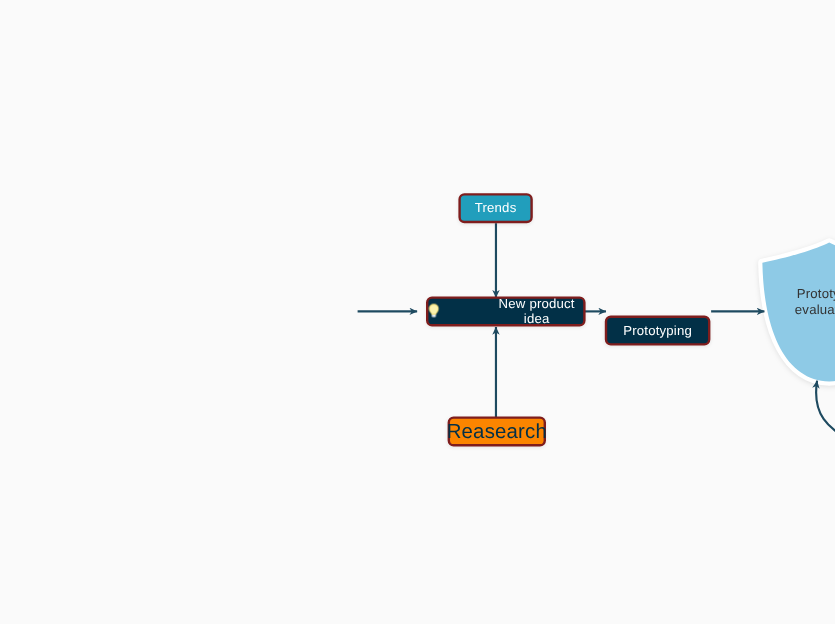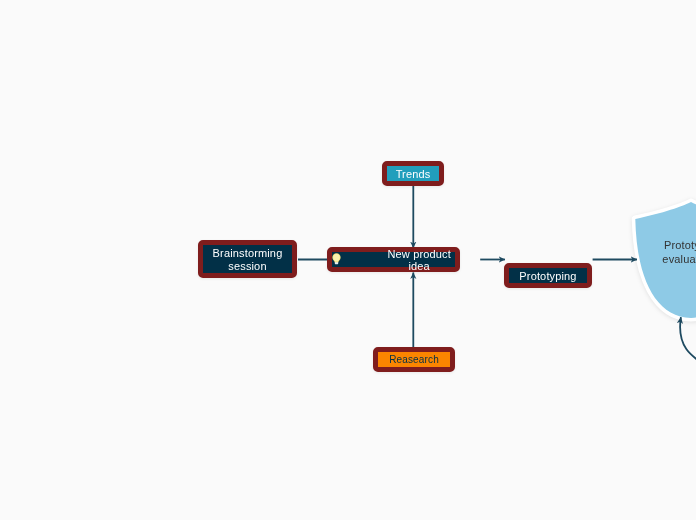--- a/index.html
+++ b/index.html
@@ -2,21 +2,21 @@
 <html><head>
 <meta charset="utf-8">
 <style>
   html,body{margin:0;padding:0;}
   body{width:696px;height:520px;background:#fafafa;overflow:hidden;
        font-family:"Liberation Sans",sans-serif;-webkit-font-smoothing:antialiased;}
   #stage{position:relative;width:696px;height:520px;}
   svg.layer{position:absolute;left:0;top:0;width:696px;height:520px;overflow:visible;}
   .node{position:absolute;box-sizing:border-box;display:flex;align-items:center;
         justify-content:center;text-align:center;border-radius:5px;
-        border:5px solid #7f1d1d;letter-spacing:0.15px;
+        border:2px solid #7f1d1d;letter-spacing:0.15px;
         box-shadow:0 1px 3px rgba(0,0,0,0.07);}
   .node > span, .node > .lbl{display:inline-block;transform:translateZ(0);}
   .n-dark{background:#023047;color:#fff;}
   .n-teal{background:#219EBC;color:#fff;}
   .n-orange{background:#FB8500;color:#023047;}
 </style>
 </head>
 <body>
 
 <div id="stage">
@@ -35,47 +35,41 @@
     <g stroke="#1e4a60" stroke-width="1.8" fill="none" marker-end="url(#ah)">
       <path d="M298,259.5 L347.6,259.5"></path>
       <path d="M413.3,186 L413.3,248"></path>
       <path d="M413.3,348 L413.3,272.5"></path>
       <path d="M480.2,259.5 L505,259.5"></path>
       <path d="M592.6,259.5 L637,259.5"></path>
       <path d="M715,372 C696.7,359 675.6,351.6 680.9,317.2"></path>
     </g>
   </svg>
 
-  <div class="node n-dark" style="left:198px;top:240px;width:99px;height:38px;font-size:11px;line-height:13px;padding-top:1.5px;">
-    <span>
-      <span>Brainstorming</span><br>
-      <span>session</span>
-    </span>
-  </div>
 
   <div class="node n-teal" style="left:382px;top:161px;width:62px;height:25px;font-size:11px;">
     <span>Trends</span>
   </div>
 
-  <div class="node n-dark" style="left:327px;top:247px;width:133px;height:25px;font-size:11px;gap:38px;">
+  <div class="node n-dark" style="left:355px;top:247px;width:133px;height:25px;font-size:11px;gap:38px;">
     <span style="width:9px;height:12px;margin-right:4.4px;line-height:0;display:inline-block;vertical-align:middle;position:relative;top:-0.3px;">
       <svg width="9" height="12" viewBox="0 0 34 45" aria-hidden="true">
         <path d="M10.6,33.5 h12.8 v6.2 a2.4,2.4 0 0 1 -2.4,2.4 h-8 a2.4,2.4 0 0 1 -2.4,-2.4 z" fill="#E4EAEF"></path>
         <path d="M17,0.8 C25.6,0.8 32.6,7.4 32.6,15.6 C32.6,21.2 30.2,24.8 27.6,28.2
                  C25.6,30.8 24.4,32.2 24.2,34.6 H9.8 C9.6,32.2 8.4,30.8 6.4,28.2
                  C3.8,24.8 1.4,21.2 1.4,15.6 C1.4,7.4 8.4,0.8 17,0.8 Z" fill="#F3DE76"></path>
         <path d="M17,3.6 C24.2,3.6 29.8,9.1 29.8,15.8 C29.8,20.3 27.8,23.3 25.6,26.2
                  C24.0,28.4 23.1,29.8 22.8,31.6 H11.2 C10.9,29.8 10.0,28.4 8.4,26.2
                  C6.2,23.3 4.2,20.3 4.2,15.8 C4.2,9.1 9.8,3.6 17,3.6 Z" fill="#FAF2AE"></path>
       </svg>
     </span>
     <span>New product idea</span>
   </div>
 
-  <div class="node n-orange" style="left:373px;top:347px;width:82px;height:25px;font-size:10px;">
+  <div class="node n-orange" style="left:373px;top:347px;width:82px;height:25px;font-size:17px;">
     <span>Reasearch</span>
   </div>
 
   <div class="node n-dark" style="left:504px;top:247px;width:88px;height:25px;font-size:11px;margin-top:16px;">
     <span>Prototyping</span>
   </div>
 
   <div style="position:absolute;left:608.2px;top:238.7px;width:160px;text-align:center;
               font-size:11px;line-height:13.9px;color:#333333;white-space:nowrap;letter-spacing:0.15px;transform:translateZ(0);">
     <div>Prototype</div>

